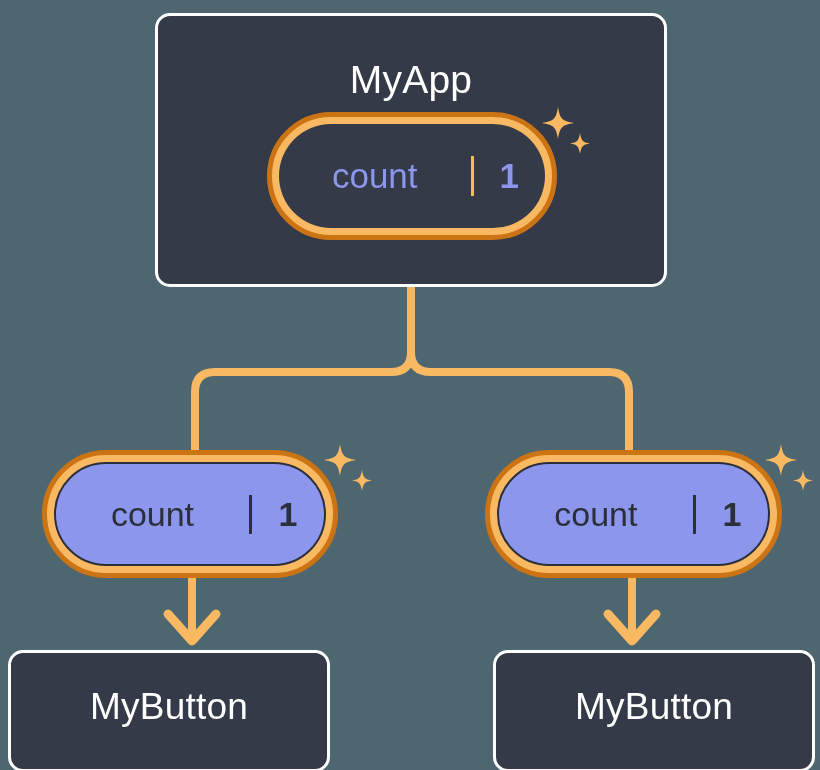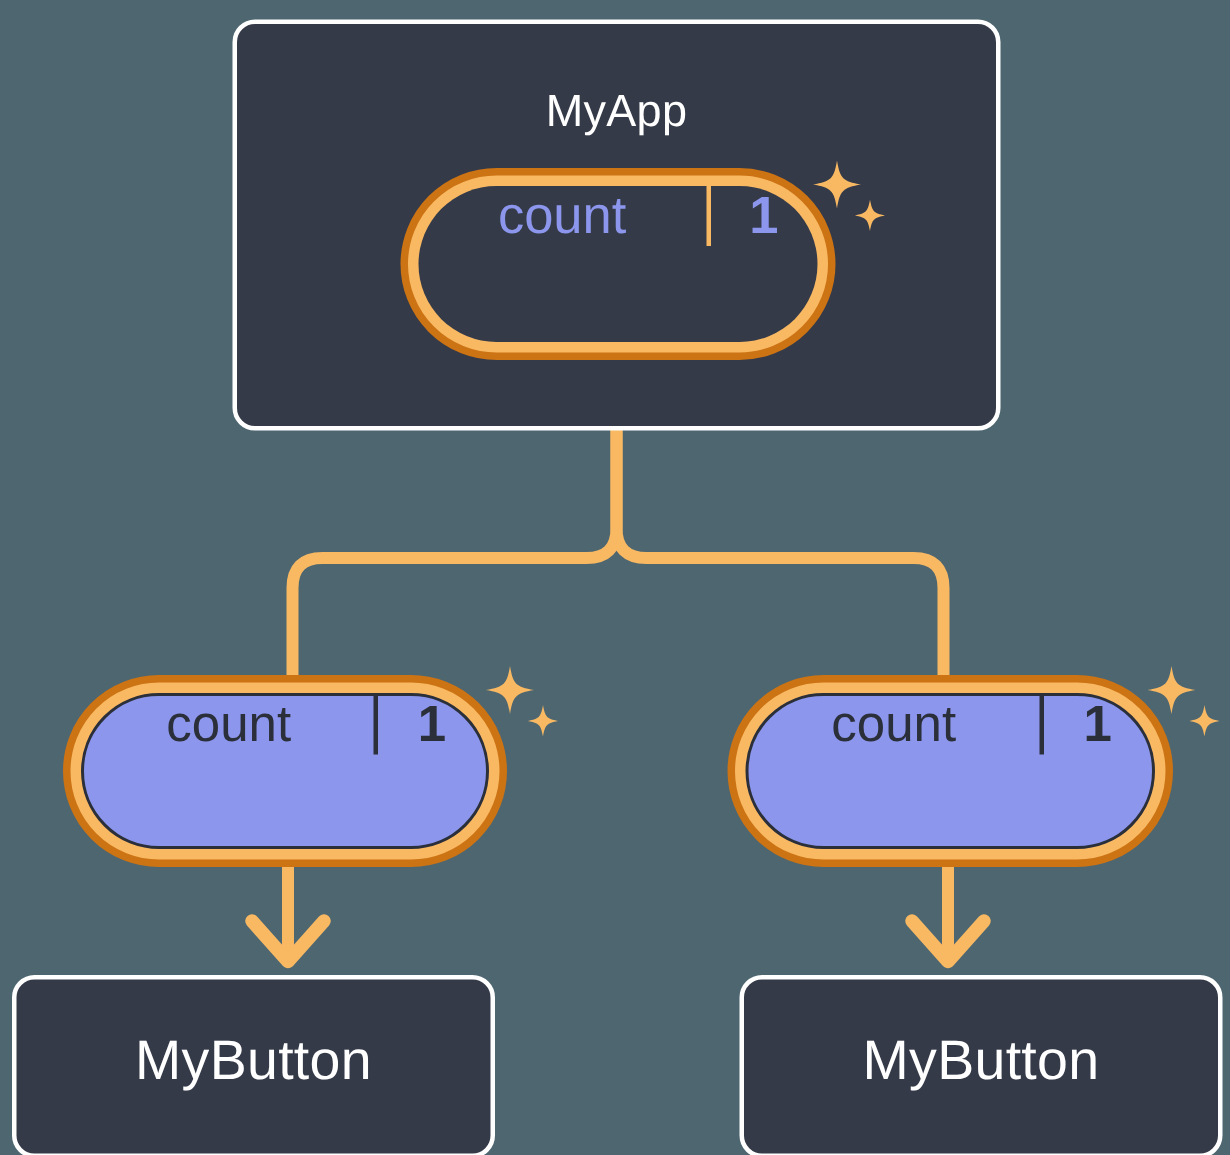--- a/index.html
+++ b/index.html
@@ -50,21 +50,21 @@
     white-space: nowrap;
   }
   #card-app {
     left: 155px;
     top: 13px;
     width: 512px;
     height: 274px;
   }
   #card-app .card-title {
     top: 42px;
-    font-size: 30px;
+    font-size: 39px;
   }
   #card-btn-left {
     left: 8px;
     top: 650px;
     width: 322px;
     height: 122px;
   }
   #card-btn-right {
     left: 493px;
     top: 650px;
@@ -85,21 +85,21 @@
     border-radius: 999px;
     padding: 7px;                        
     background: #f9b963;                 
   }
   .pill-inner {
     position: relative;
     width: 100%;
     height: 100%;
     border-radius: 999px;
     display: flex;
-    align-items: flex-start;
+    align-items: center;
     overflow: hidden;
     box-sizing: border-box;
   }
   .pill-key, .pill-val {
     display: flex;
     align-items: center;
     justify-content: center;
     box-sizing: border-box;
     white-space: nowrap;
   }

